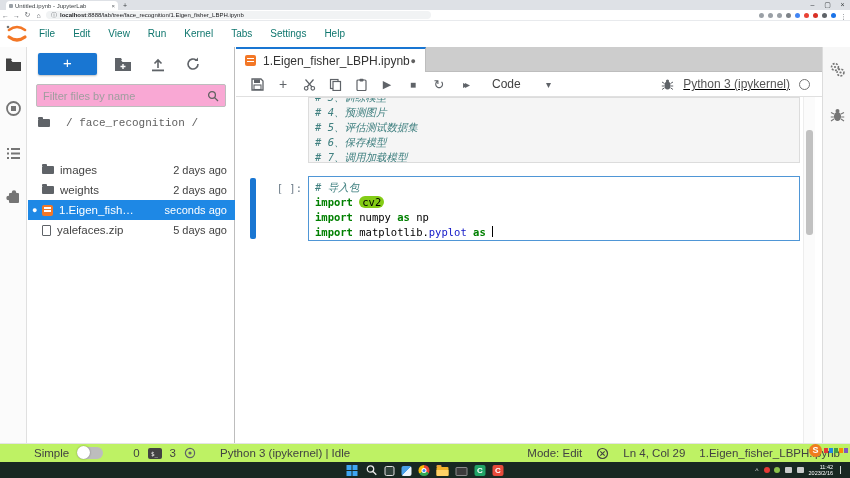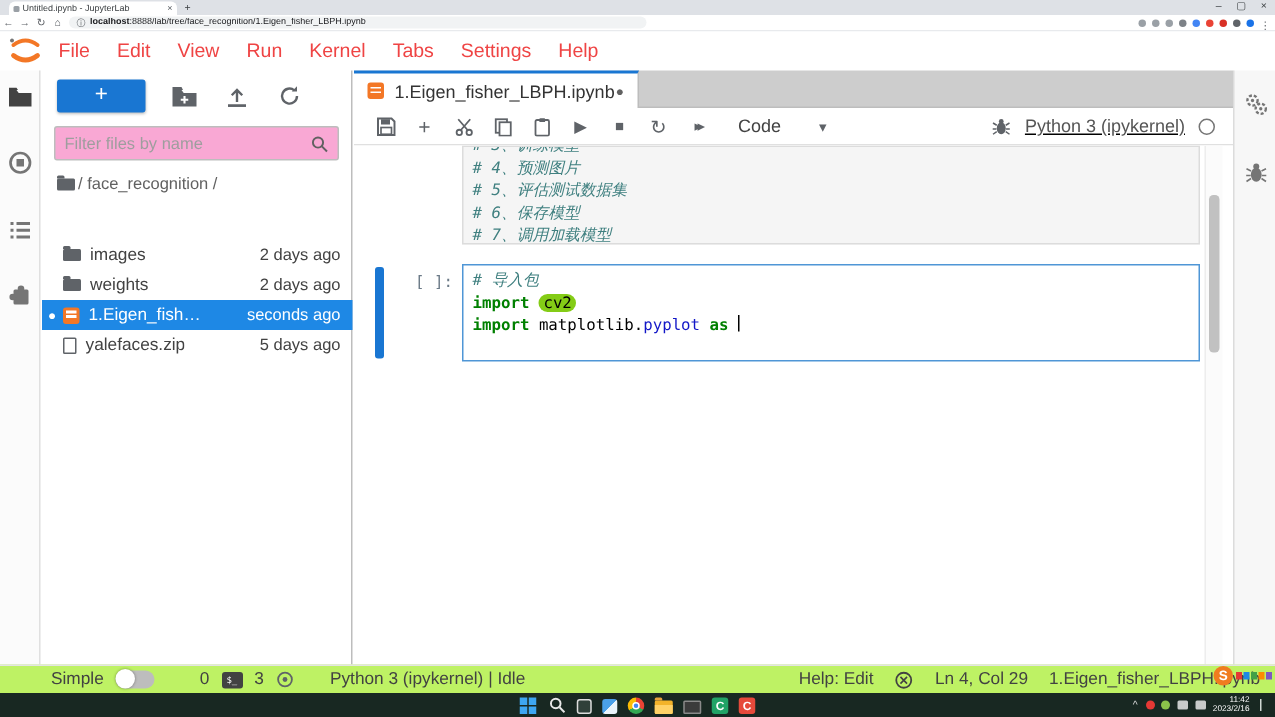--- a/index.html
+++ b/index.html
@@ -21,39 +21,39 @@
   .url-pill .info { font-size:6px; color:#5f6368; }
   .url-pill .u { font-size:6px; color:#202124; white-space:nowrap; overflow:hidden; }
   .url-pill .u b { font-weight:bold; }
   .ext-dots { margin-left:auto; display:flex; align-items:center; gap:4px; padding-right:5px; }
   .ext-dots i { width:5px; height:5px; border-radius:50%; display:inline-block; }
   .ext-dots .menu3 { font-size:7px; color:#5f6368; font-style:normal; }
 
   
   .jl-menubar { position:absolute; left:0; top:21px; width:850px; height:26px; background:#fff; display:flex; align-items:center; }
   .jl-logo { width:26px; height:22px; margin-left:4px; flex:none; }
-  .menu-item { font-size:13px; color:#ef4444; padding:0 9px; line-height:26px; }
+  .menu-item { font-size:10px; color:#0f766e; padding:0 9px; line-height:26px; }
 
   
   .jl-body { position:absolute; left:0; top:47px; width:850px; height:396px; background:#fff; }
   .activity-strip { position:absolute; left:0; top:0; width:27px; height:396px; background:#fbfbfb; border-right:1px solid #e0e0e0; }
   .act-ic { position:absolute; left:5px; width:17px; height:17px; }
   .right-strip { position:absolute; right:0; top:0; width:28px; height:396px; background:#f7f7f7; border-left:1px solid #dcdcdc; }
   .right-strip .act-ic { left:6px; }
 
   
   .file-panel { position:absolute; left:28px; top:0; width:207px; height:396px; background:#fff; border-right:1px solid #bdbdbd; }
   .fb-toolbar { position:absolute; left:0; top:5px; width:207px; height:24px; display:flex; align-items:center; }
   .btn-new { width:59px; height:22px; background:#1976d2; border-radius:2px; color:#fff; font-size:15px; line-height:20px; text-align:center; margin-left:10px; box-shadow:0 1px 2px rgba(0,0,0,.25); }
   .fb-ic { width:18px; height:16px; margin-left:17px; }
   .filter-box { position:absolute; left:8px; top:37px; width:190px; height:23px; border:1px solid #bdbdbd; border-radius:2px; background:#f9a8d4; display:flex; align-items:center; }
   .filter-box input { border:none; outline:none; flex:1; font-size:11px; color:#333; padding:0 6px; font-family:"Liberation Sans",sans-serif; background:transparent; }
   .filter-box input::placeholder { color:#9e9e9e; }
   .filter-box .mag { margin-right:6px; }
-  .breadcrumb { position:absolute; left:10px; top:68px; height:16px; display:flex; align-items:center; gap:2px; font-size:11px; color:#616161; }
+  .breadcrumb { position:absolute; left:10px; top:68px; height:16px; display:flex; align-items:center; gap:16px; font-size:11px; color:#616161;font-family:Liberation Mono, monospace; }
   .fb-header { position:absolute; left:0; top:92px; width:207px; height:20px; border-bottom:1px solid #e0e0e0; border-top:1px solid #eee; display:flex; align-items:center; font-size:11.5px; font-weight:bold; color:#424242; }
   .fb-header .hn { margin-left:10px; }
   .fb-header .sort { font-size:6px; color:#616161; margin-left:26px; }
   .fb-header .hm { margin-left:auto; margin-right:8px; }
   .fb-rows { position:absolute; left:0; top:113px; width:207px; }
   .fb-row { height:20px; display:flex; align-items:center; font-size:11.5px; color:#424242; position:relative; }
   .fb-row .dot { position:absolute; left:4px; font-size:9px; color:#616161; }
   .fb-row .ic { margin-left:14px; flex:none; }
   .fb-row .nm { margin-left:6px; white-space:nowrap; overflow:hidden; max-width:95px; }
   .fb-row .md { margin-left:auto; margin-right:8px; font-size:11px; }
@@ -346,20 +346,21 @@
             </div>
         </div>
       </div>
 
       <div class="cell cell2">
         <div class="collapser"></div>
         <div class="prompt">[ ]:</div>
         <div class="editor" id="cell2-editor">
             <div><span class="tok-c"># 导入包</span></div>
             <div><span class="tok-k">import</span><span> </span><span class="tok-hl">cv2</span></div>
+            <div><span class="tok-k">import</span><span> numpy </span><span class="tok-k">as</span><span> np</span></div>
             <div><span class="tok-k">import</span><span> matplotlib.</span><span class="tok-p">pyplot</span><span> </span><span class="tok-k">as</span><span> </span><span class="cursor"></span></div>
           </div>
       </div>
       <div class="nb-scroll">
         <div class="nb-thumb"></div>
       </div>
     </div>
   </div>
 
   <div class="right-strip">
@@ -386,21 +387,21 @@
     <span class="sb-gap1">0</span>
     <span class="term-ic">$_</span>
     <span>3</span>
     <svg width="12" height="12" viewBox="0 0 12 12">
       <circle cx="6" cy="6" r="4.6" fill="none" stroke="#5f6368" stroke-width="1.2"></circle>
         <circle cx="6" cy="6" r="1.6" fill="#5f6368"></circle>
     </svg>
     <span style="margin-left:16px">Python 3 (ipykernel) | Idle</span>
   </div>
   <div class="sb-right">
-    <span>Help: Edit</span>
+    <span>Mode: Edit</span>
     <svg width="13" height="13" viewBox="0 0 13 13">
       <circle cx="6.5" cy="6.5" r="5" fill="none" stroke="#424242" stroke-width="1.2"></circle>
       <path d="M4.3 4.3 L8.7 8.7 M8.7 4.3 L4.3 8.7" stroke="#424242" stroke-width="1.1"></path>
     </svg>
     <span>Ln 4, Col 29</span>
     <span>1.Eigen_fisher_LBPH.ipynb</span>
   </div>
 </div>
 
 <div class="watermark">

